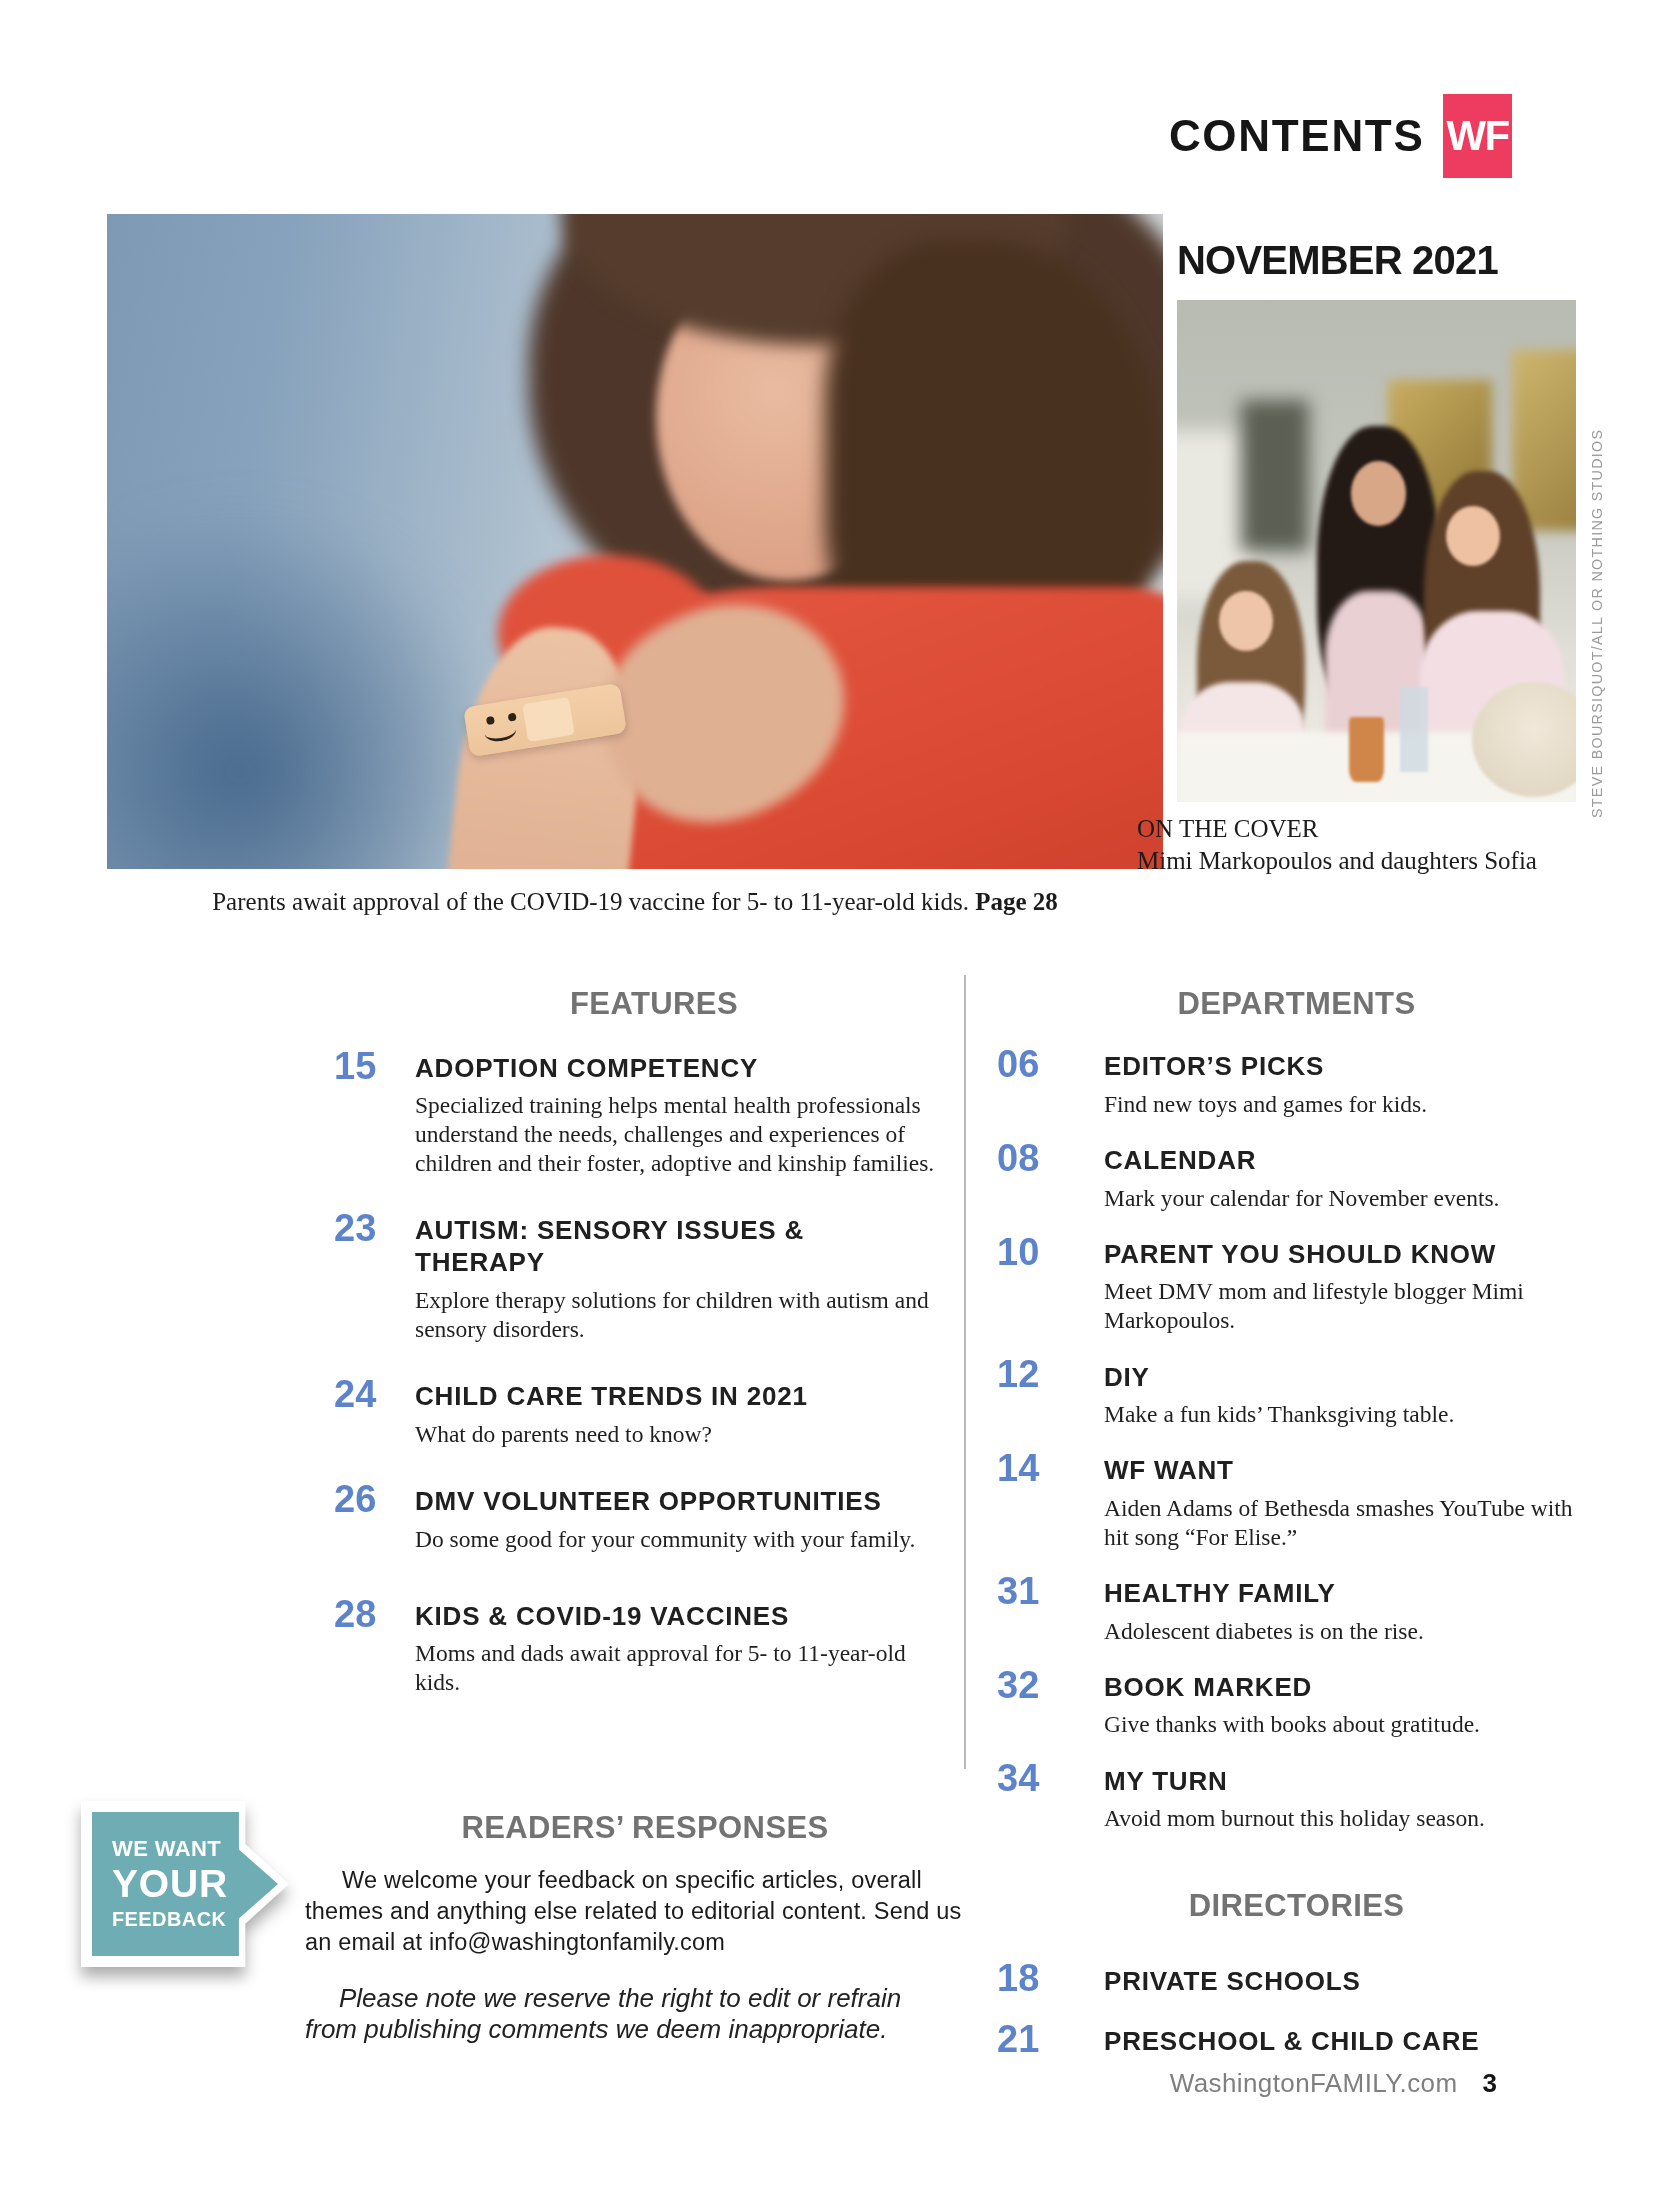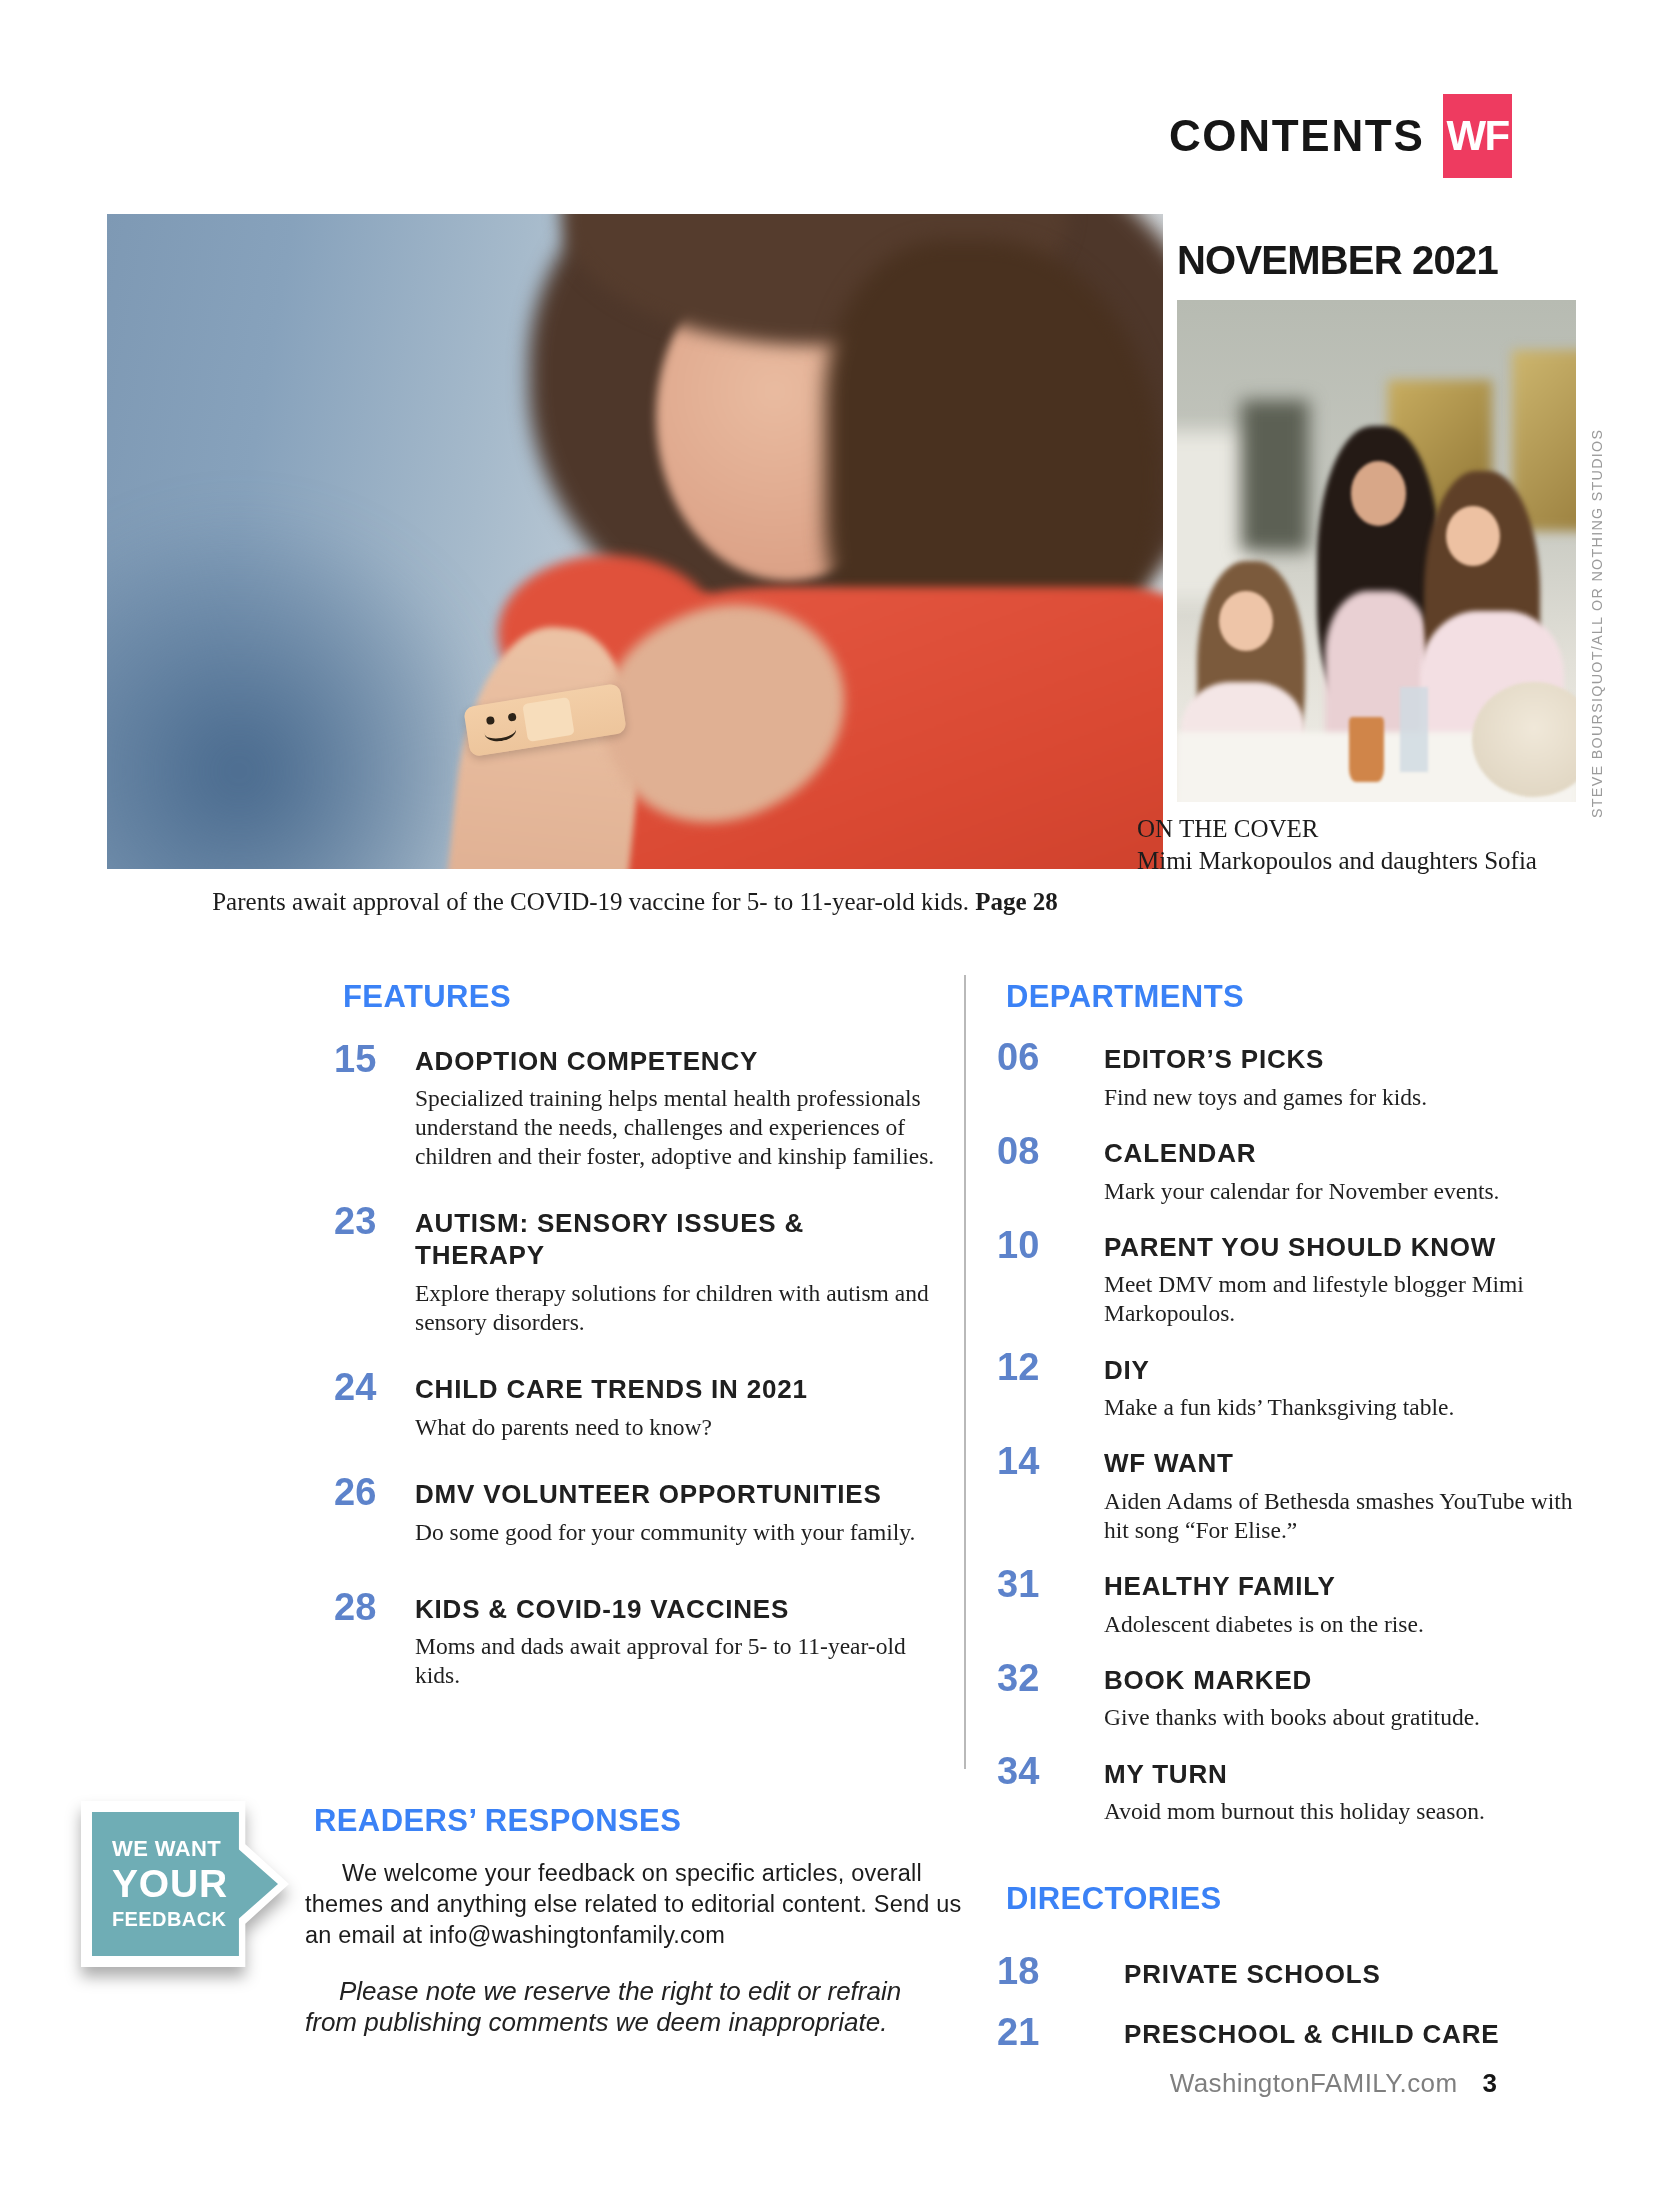--- a/index.html
+++ b/index.html
@@ -66,21 +66,21 @@
   .cp-cup{left:43%;bottom:4%;width:9%;height:13%;background:#d08549;border-radius:8% 8% 20% 20%;filter:blur(1.7px);}
   .cp-glass{left:56%;bottom:6%;width:7%;height:17%;background:rgba(208,219,226,.85);filter:blur(1.7px);}
 
   .cover-credit{position:absolute;left:1589px;top:382px;height:436px;writing-mode:vertical-rl;
                 transform:rotate(180deg);font-size:14.3px;letter-spacing:1.3px;color:#9b9b9b;white-space:nowrap;}
 
   .on-the-cover{position:absolute;left:1137px;top:813px;width:478px;text-align:left;
                 font-family:"Liberation Serif", serif;font-size:25px;line-height:32px;color:#1c1c1c;}
 
   
-  .section-h{font-size:31px;font-weight:bold;letter-spacing:0.4px;color:#3b82f6;line-height:1;margin:9px;}
+  .section-h{font-size:31px;font-weight:bold;letter-spacing:0.4px;color:#737373;line-height:1;margin:16px;text-align:center;}
   .features-col{position:absolute;left:334px;top:972px;width:640px;}
   .departments-col{position:absolute;left:997px;top:972px;width:599px;}
   .features-col .section-h{margin-bottom:28.5px;}
   .departments-col .section-h{margin-bottom:27px;}
 
   .toc-item{display:grid;}
   .features-col .toc-item{grid-template-columns:81px 1fr;margin-bottom:32px;}
   .departments-col .toc-item{grid-template-columns:107px 1fr;margin-bottom:21px;}
   .features-col .toc-item:last-of-type{margin-top:42px;}
   .num{font-size:38px;font-weight:bold;color:var(--number-blue,#5d83cb);line-height:37px;}
@@ -107,21 +107,21 @@
   .badge-teal{position:absolute;inset:11px;background:var(--badge-teal,#6fadb5);
      clip-path:polygon(0 0,79% 0,79% 26%,100% 50%,79% 74%,79% 100%,0 100%);
      display:flex;flex-direction:column;justify-content:center;padding-left:20px;box-sizing:border-box;color:#fff;}
   .badge-teal .b1{font-size:22px;font-weight:bold;letter-spacing:0.4px;line-height:28.5px;}
   .badge-teal .b2{font-size:39px;font-weight:bold;letter-spacing:0.8px;line-height:42px;}
   .badge-teal .b3{font-size:20px;font-weight:bold;letter-spacing:0.4px;line-height:28.5px;}
 
   
   .directories{position:absolute;left:997px;top:1874px;width:599px;}
   .directories .section-h{margin-bottom:39px;}
-  .dir-item{display:grid;grid-template-columns:107px 1fr;margin-bottom:23.5px;gap:20px;}
+  .dir-item{display:grid;grid-template-columns:107px 1fr;margin-bottom:23.5px;}
   .dir-title{font-size:26px;font-weight:bold;letter-spacing:0.8px;padding-top:5.9px;color:#202020;}
 
   
   .footer{position:absolute;top:2068px;right:117px;display:flex;align-items:baseline;gap:25px;}
   .footer .site{font-size:26px;color:#7f7f7f;letter-spacing:0.4px;}
   .footer .pageno{font-size:26px;font-weight:bold;color:#161616;}
 </style>
 </head>
 <body>
 

